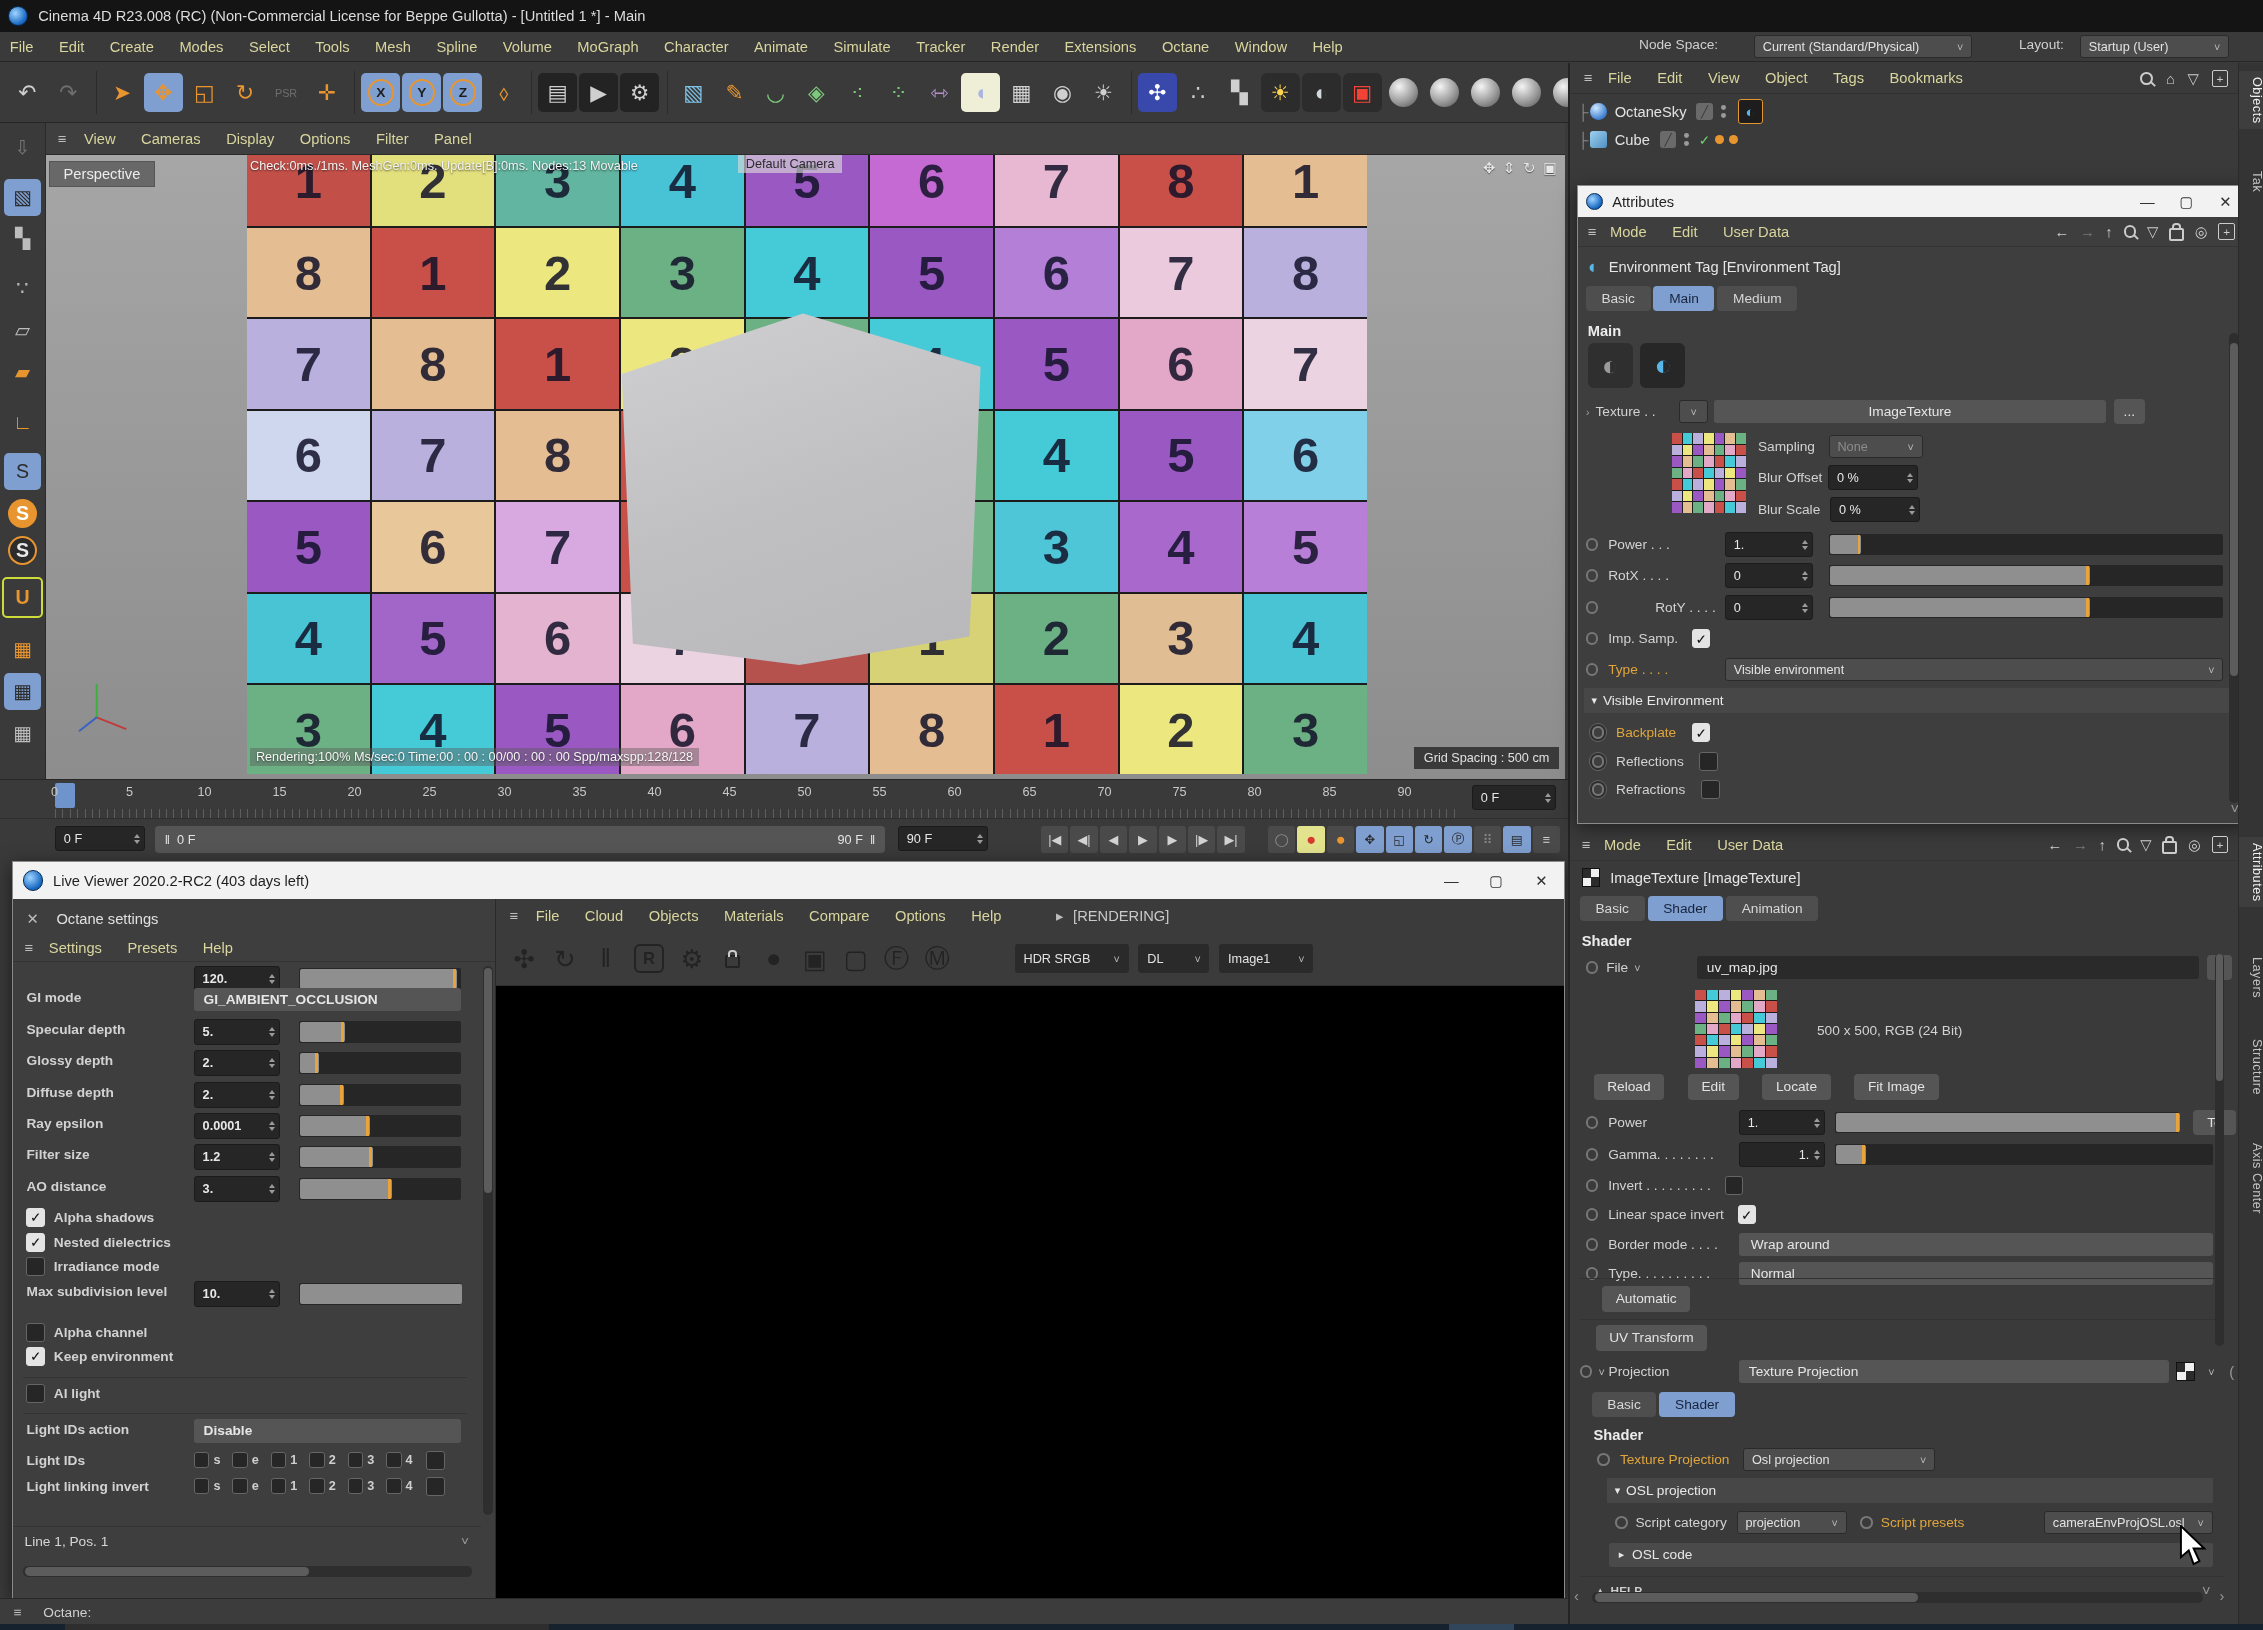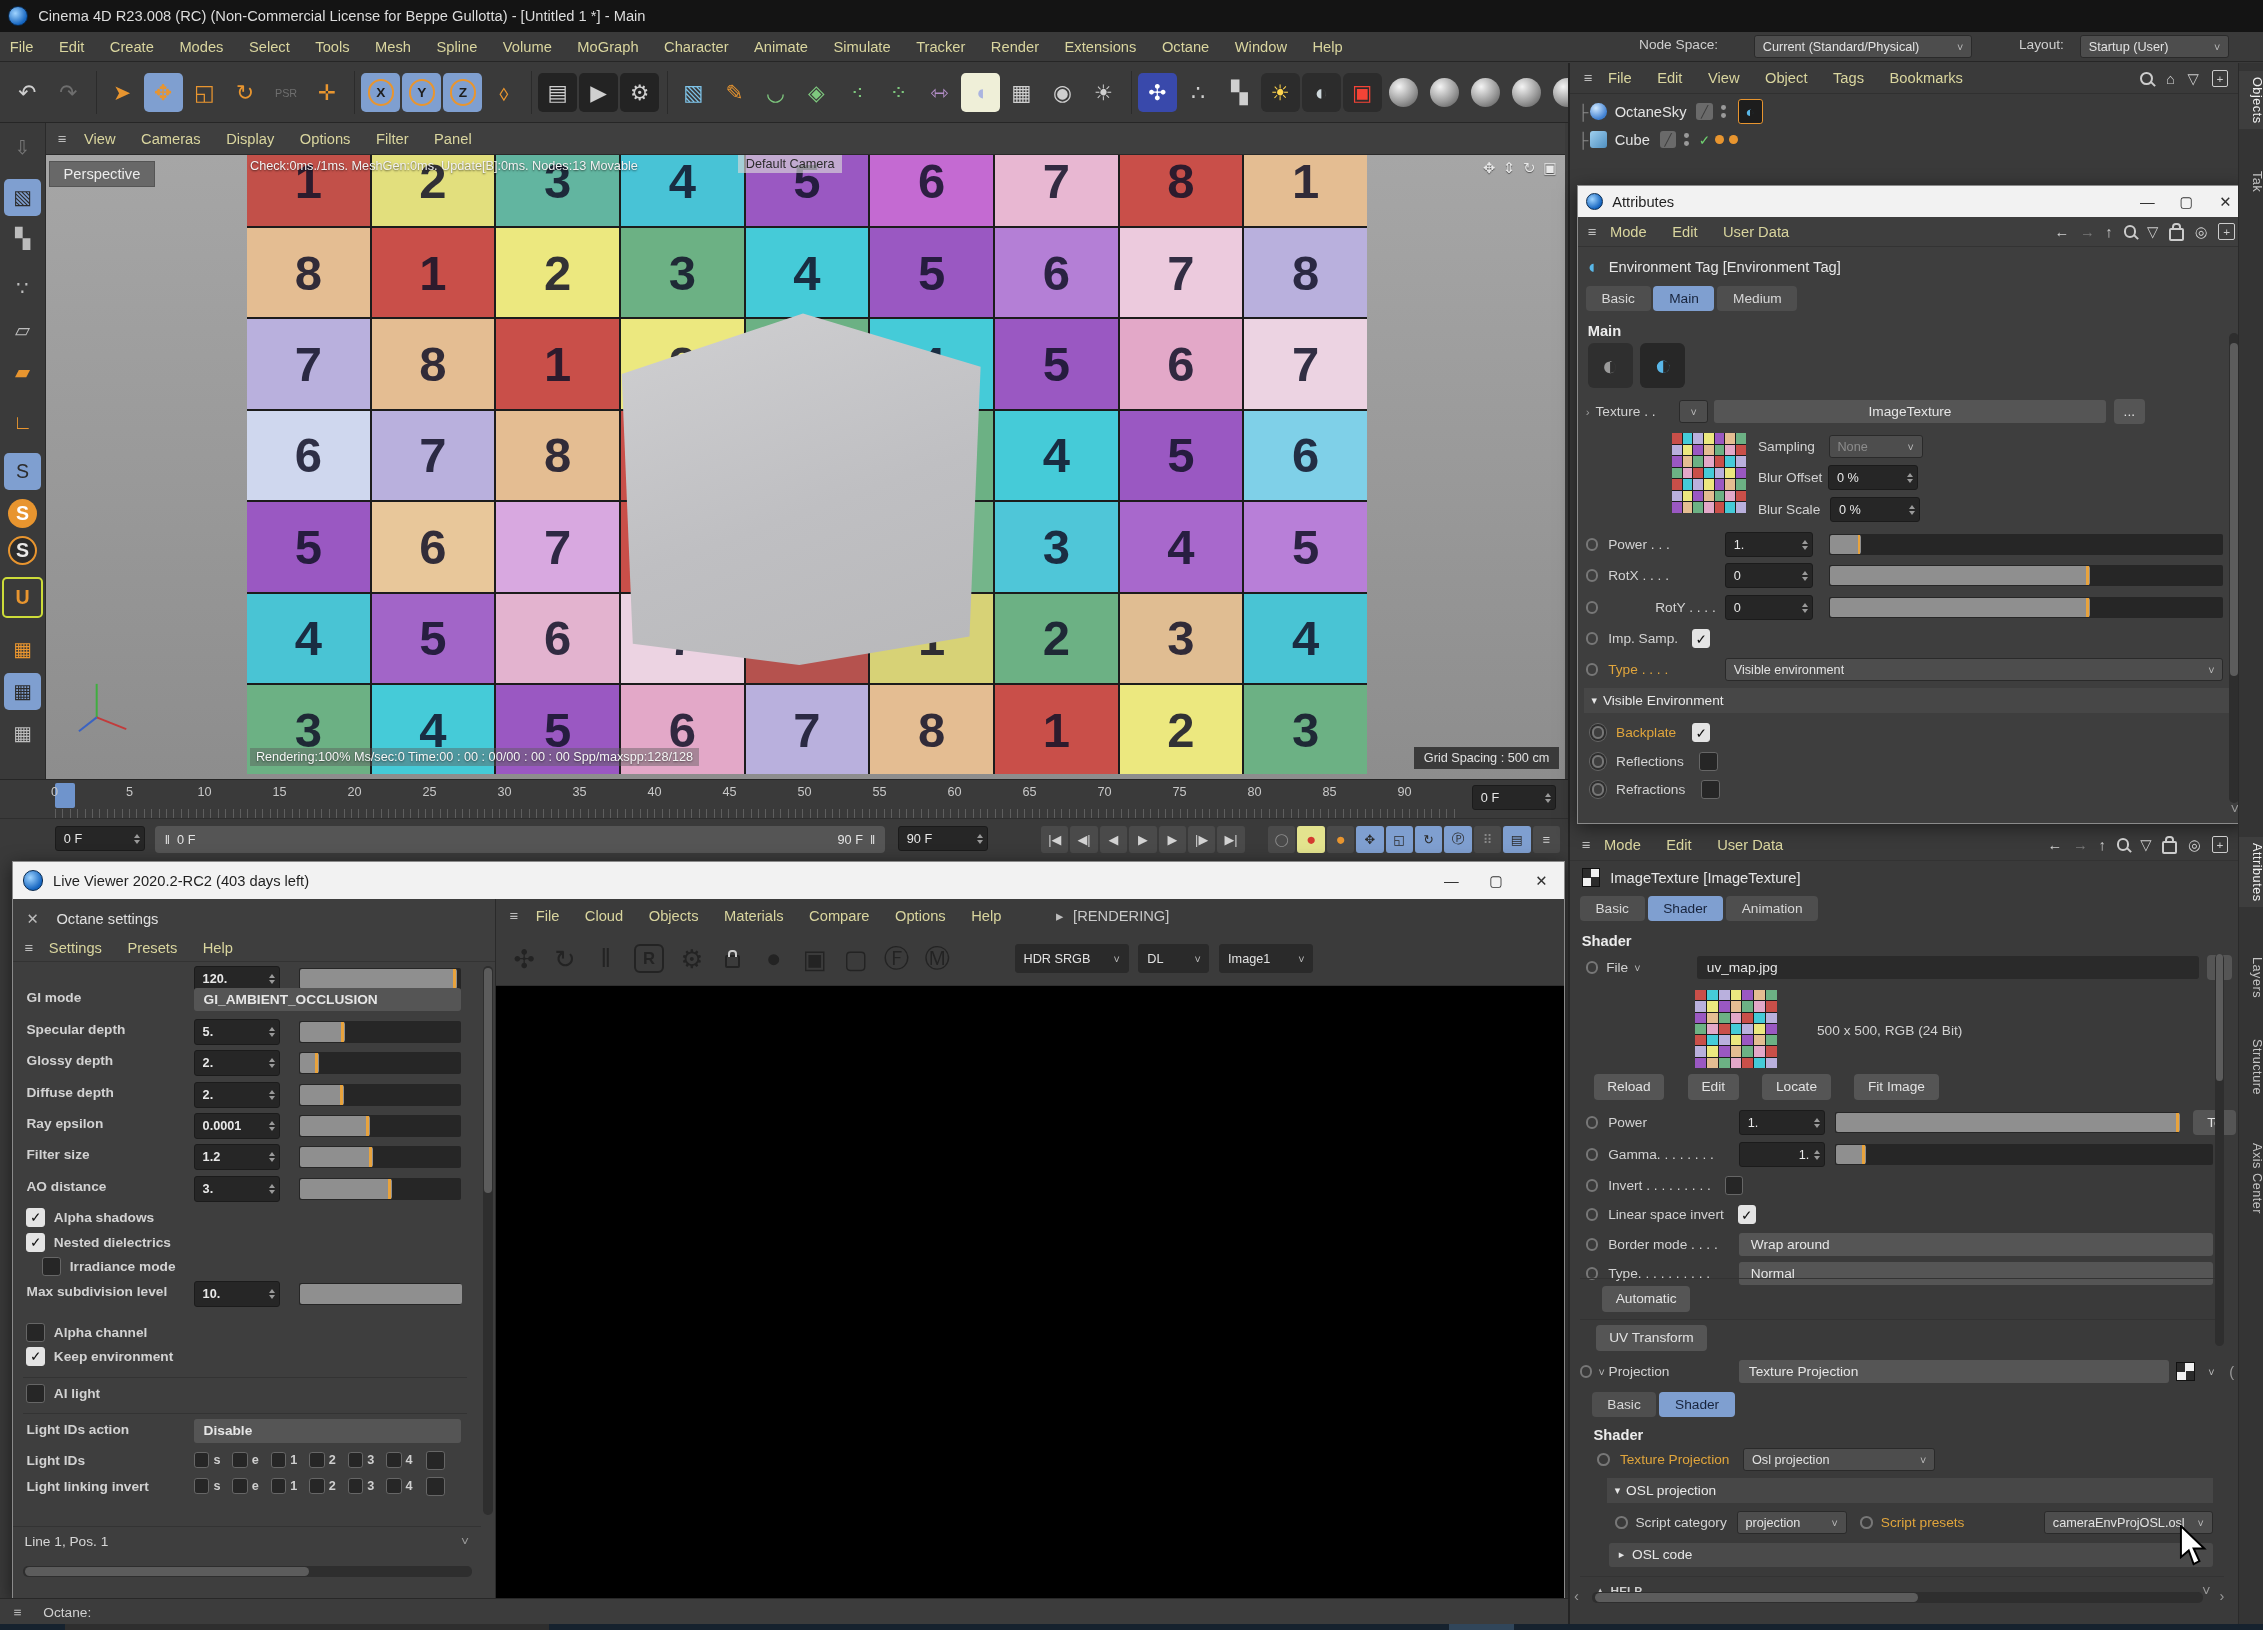--- a/index.html
+++ b/index.html
@@ -632,21 +632,21 @@
               </span>
             </div>
             <div class="orow" style="top: 241px; height: 24.5px;">
               <span class="chk checked" style="position: absolute; left: 13.7px; top: 1px;">✓</span>
               <span class="olbl" style="left: 41px;">Alpha shadows</span>
             </div>
             <div class="orow" style="top: 266px; height: 24.5px;">
               <span class="chk checked" style="position: absolute; left: 13.7px; top: 1px;">✓</span>
               <span class="olbl" style="left: 41px;">Nested dielectrics</span>
             </div>
-            <div class="orow" style="top: 290px; height: 24.5px; margin-left: 16px;">
+            <div class="orow" style="top: 290px; height: 24.5px;">
               <span class="chk" style="position: absolute; left: 13.7px; top: 1px;">✓</span>
               <span class="olbl" style="left: 41px;">Irradiance mode</span>
             </div>
             <div class="orow" style="top: 315px; height: 31px;">
               <span class="olbl">Max subdivision level</span>
               <span class="numbox onum">
                 <span class="nv">10.</span>
                 <span class="stp">
                   <i class="up"></i>
                   <i class="dn"></i>

